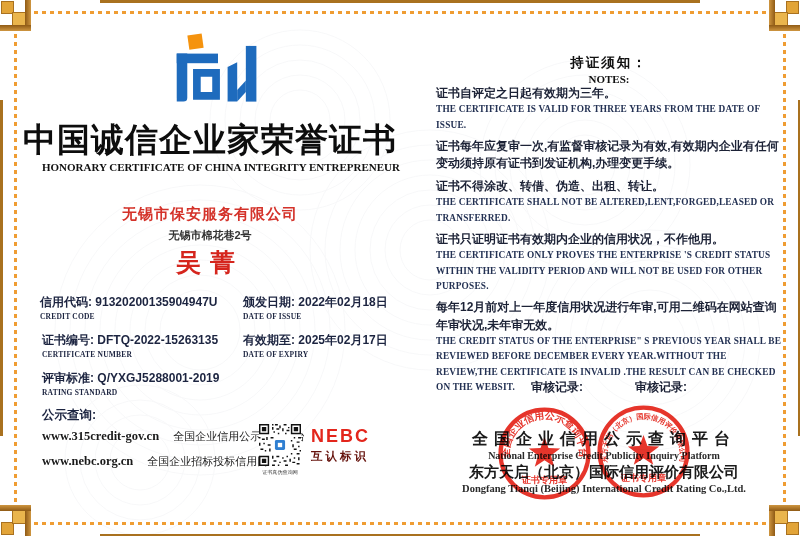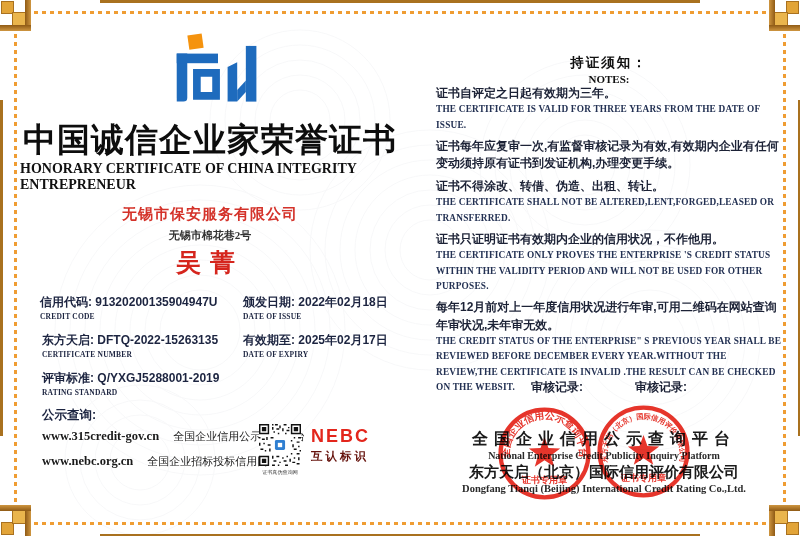--- a/index.html
+++ b/index.html
@@ -28,26 +28,26 @@
   .corner .sq1{position:absolute;left:1px;top:1px;width:11px;height:11px;background:#e2a438;border:1px solid #a9711f;}
   .corner .sq2{position:absolute;left:12px;top:12px;width:15px;height:15px;background:#eab54d;border:1px solid #a9711f;}
   .corner .barv{position:absolute;left:25px;top:0;width:6px;height:31px;background:linear-gradient(90deg,#8f5a15,#cf9640);}
   .corner .barh{position:absolute;left:0;top:25px;width:31px;height:6px;background:linear-gradient(180deg,#8f5a15,#cf9640);}
   
   .guilloche{position:absolute;left:0;top:0;pointer-events:none;}
   
   .logo{position:absolute;left:170px;top:30px;}
   .title{position:absolute;left:20px;top:118px;width:380px;text-align:center;
          font-size:33px;font-weight:bold;color:#0d0d0d;letter-spacing:1px;}
-  .subtitle{position:absolute;left:20px;top:161px;width:380px;text-align:left;
-         font-family:"Liberation Serif",serif;font-weight:bold;font-size:14px;color:#111;}
+  .subtitle{position:absolute;left:20px;top:161px;width:380px;text-align:right;
+         font-family:"Liberation Serif",serif;font-weight:bold;font-size:11px;color:#111;}
   .company{position:absolute;left:20px;top:205px;width:380px;text-align:center;
          font-size:15px;font-weight:bold;color:#d4322a;letter-spacing:1px;}
   .address{position:absolute;left:20px;top:228px;width:380px;text-align:center;
-         font-size:11px;font-weight:bold;color:#333;font-family:Liberation Serif, serif;}
+         font-size:11px;font-weight:bold;color:#333;}
   .person{position:absolute;left:20px;top:246px;width:380px;text-align:center;
          font-size:25px;font-weight:bold;color:#d5251d;letter-spacing:9px;}
   .field{position:absolute;}
   .field .line{font-size:12px;font-weight:bold;color:#1c2440;white-space:nowrap;}
   .field .en{font-family:"Liberation Serif",serif;font-size:7.5px;font-weight:bold;color:#1c2440;letter-spacing:.2px;margin-top:1px;}
   .f0{left:40px;top:294px;} .f1{left:42px;top:332px;} .f2{left:42px;top:370px;}
   .f3{left:243px;top:294px;} .f4{left:243px;top:332px;}
   .queryhead{position:absolute;left:42px;top:407px;font-size:12.5px;font-weight:bold;color:#1c2440;}
   .site{position:absolute;white-space:nowrap;}
   .site .url{font-family:"Liberation Serif",serif;font-size:12.5px;font-weight:bold;color:#1a1a1a;}
@@ -183,21 +183,21 @@
   <div class="subtitle">HONORARY CERTIFICATE OF CHINA INTEGRITY ENTREPRENEUR</div>
   <div class="company">无锡市保安服务有限公司</div>
   <div class="address">无锡市棉花巷2号</div>
   <div class="person">吴菁</div>
 
   <div class="field f0">
     <div class="line"><span>信用代码:</span> <span>91320200135904947U</span></div>
     <div class="en">CREDIT CODE</div>
   </div>
   <div class="field f1">
-    <div class="line"><span>东方天启:</span> <span>DFTQ-2022-15263135</span></div>
+    <div class="line"><span>证书编号:</span> <span>DFTQ-2022-15263135</span></div>
     <div class="en">CERTIFICATE NUMBER</div>
   </div>
   <div class="field f2">
     <div class="line"><span>评审标准:</span> <span>Q/YXGJ5288001-2019</span></div>
     <div class="en">RATING STANDARD</div>
   </div>
   <div class="field f3">
     <div class="line"><span>颁发日期:</span> <span>2022年02月18日</span></div>
     <div class="en">DATE OF ISSUE</div>
   </div>

